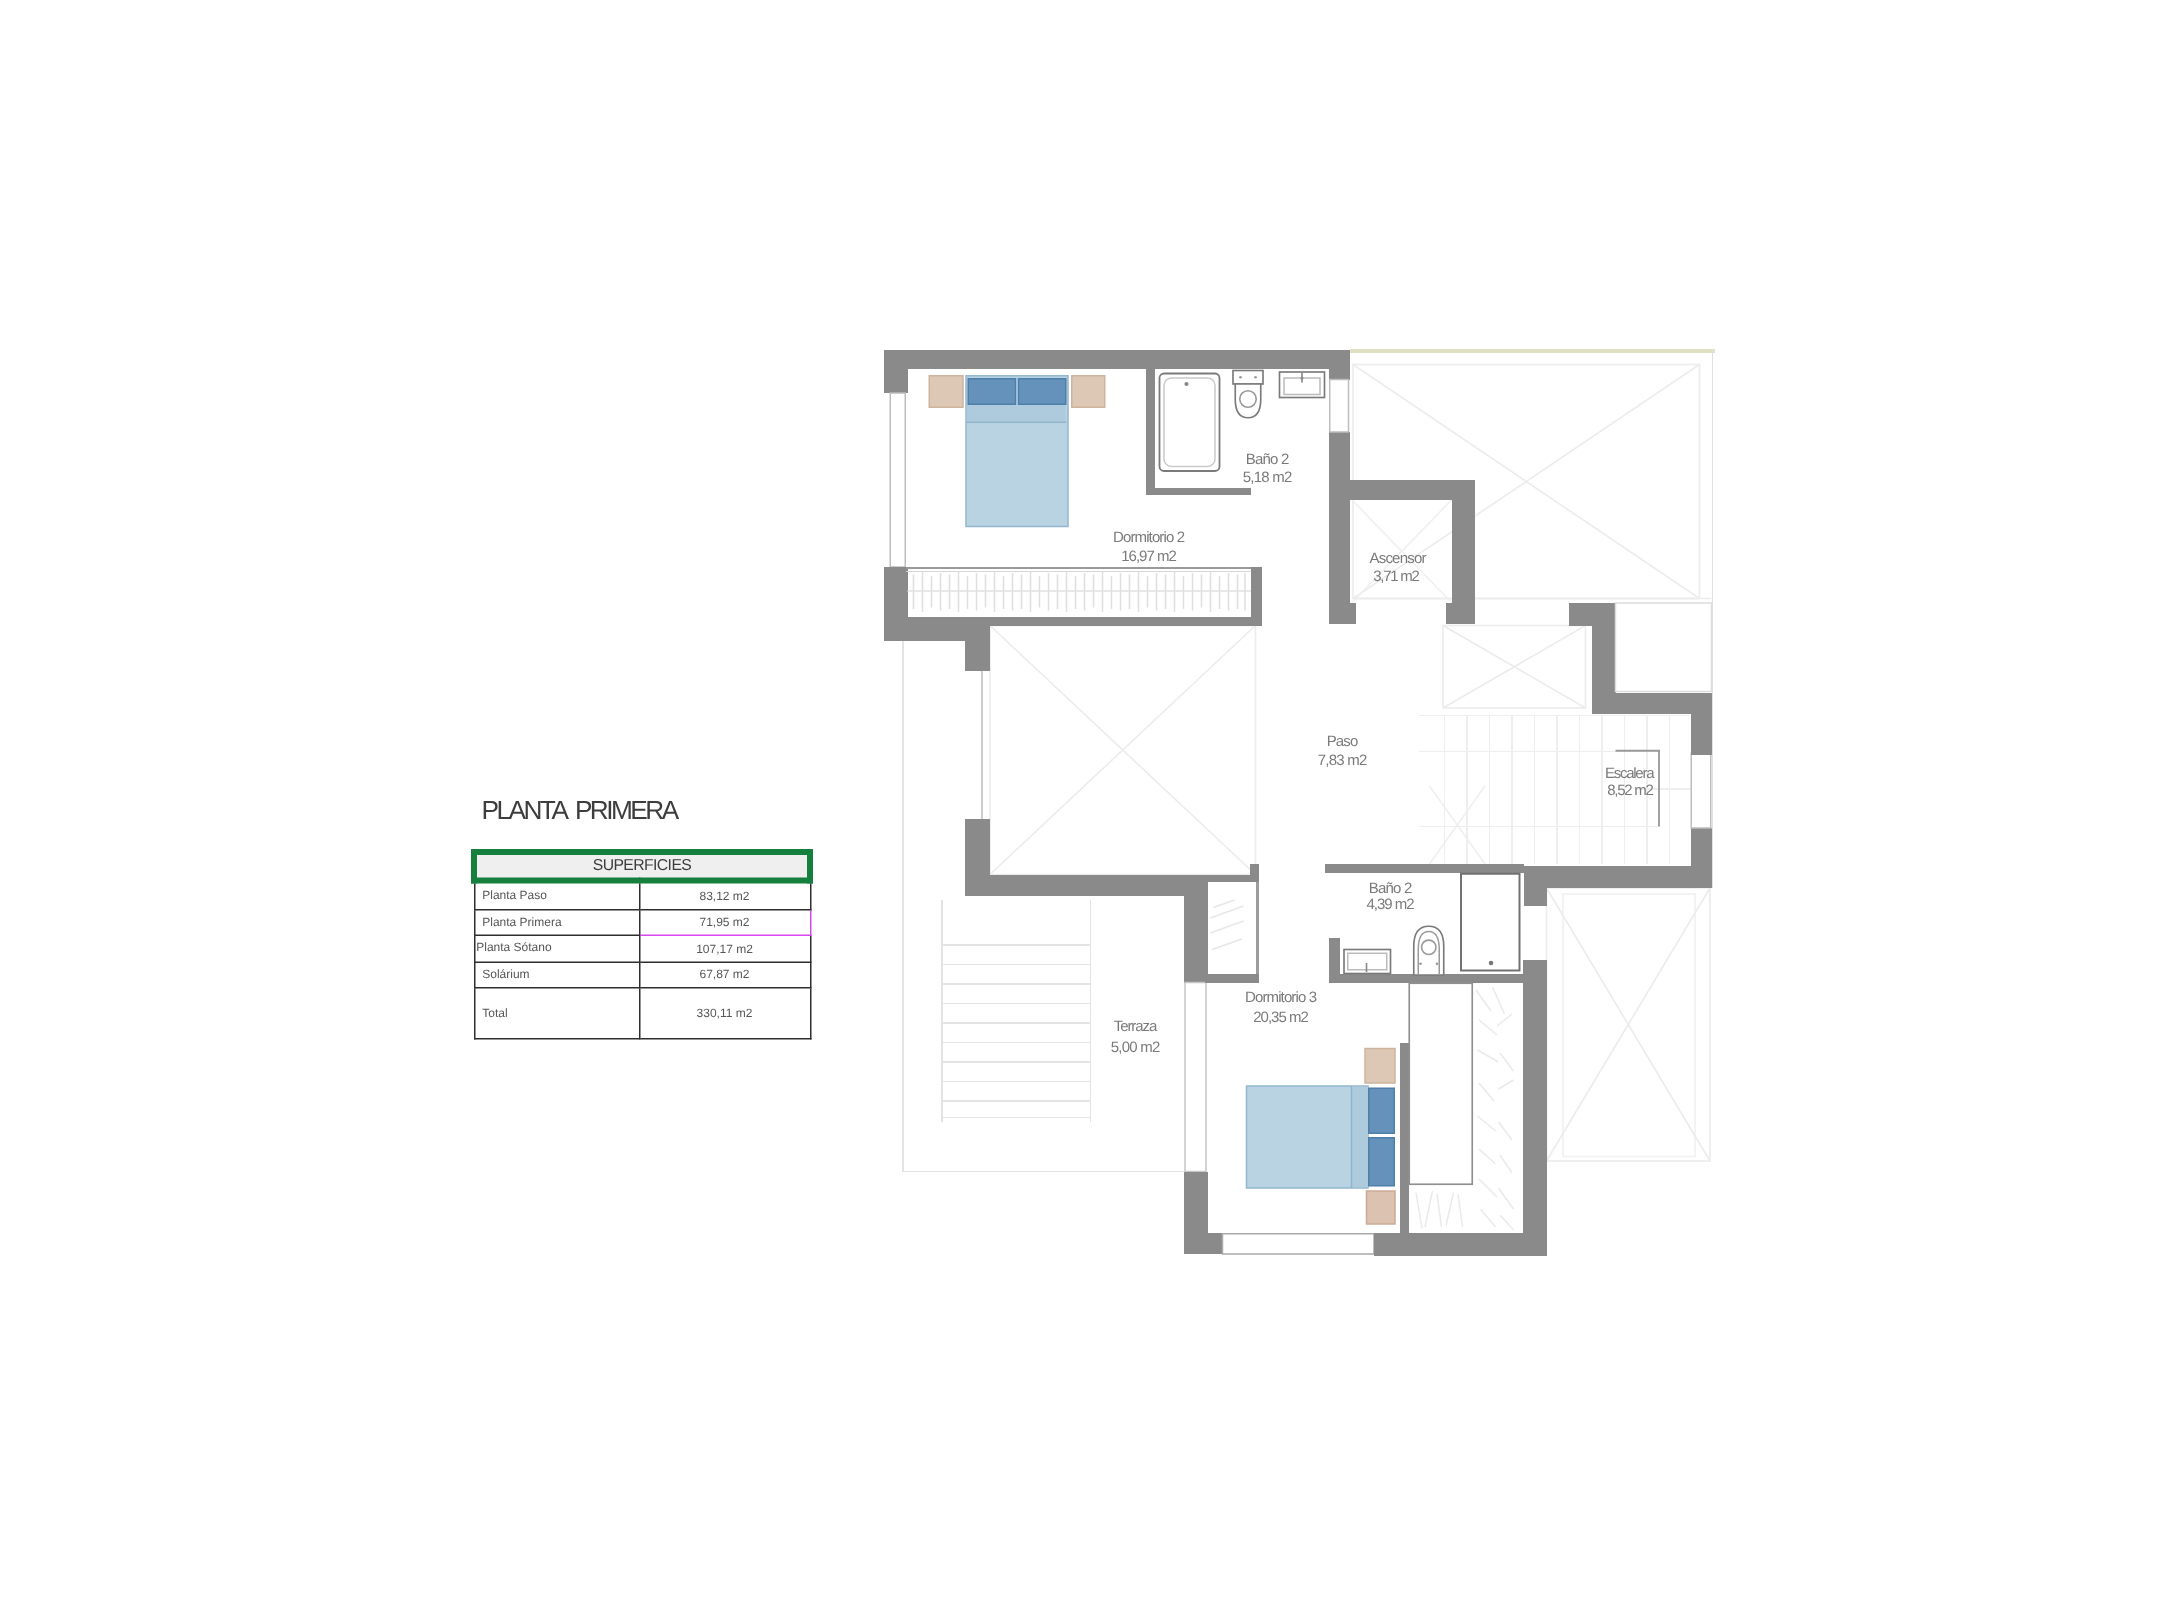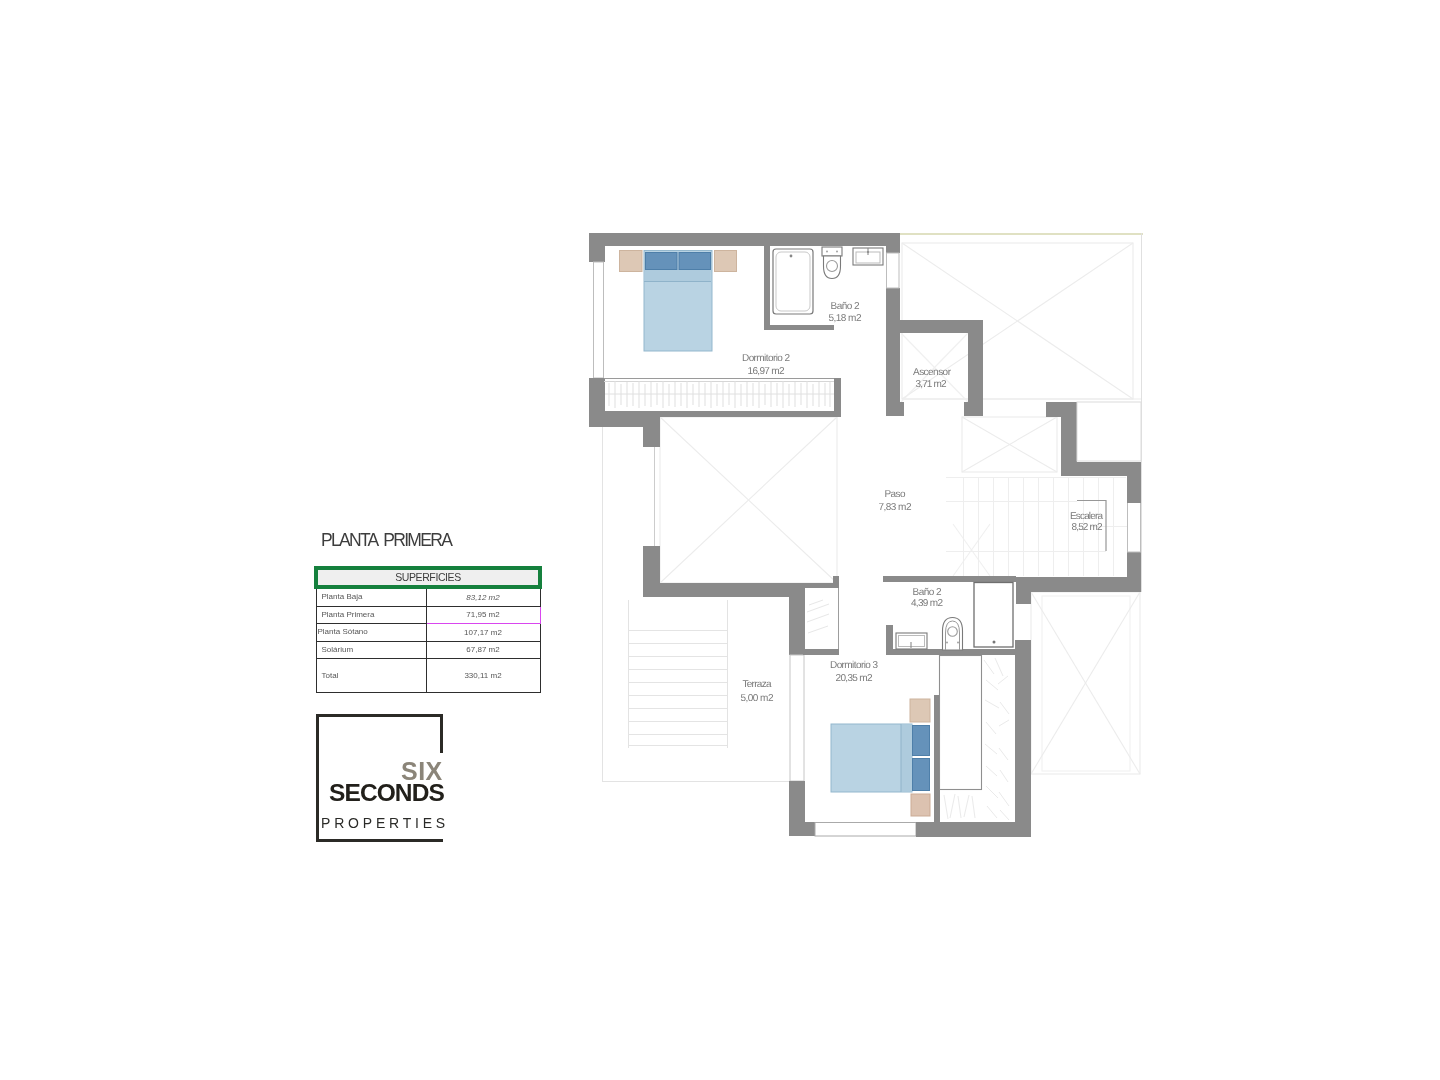--- a/index.html
+++ b/index.html
@@ -14,22 +14,22 @@
 
   <div class="abs" style="left:321px;top:530px;font-size:17.5px;letter-spacing:-1.7px;word-spacing:3.5px;color:#3d3d3d;">PLANTA PRIMERA</div>
 
   <div class="abs" style="left:314px;top:566px;">
     <table style="width:228px;border:1.5px solid #2e2e2e;font-family:'Liberation Sans',sans-serif;">
       <tbody>
           <tr>
             <td colspan="2" style="border:4px solid #15803d;background:#efefef;height:15px;line-height:15px;padding:0;text-align:center;font-size:10.5px;color:#3c3c3c;letter-spacing:-0.4px;">SUPERFICIES</td>
           </tr>
       <tr>
-            <td style="border:1px solid #2e2e2e;width:104px;height:16.5px;line-height:16px;padding:0 0 0 5px;font-size:8px;color:#565656;">Planta Baja</td>
-            <td style="border:1px solid #2e2e2e;text-align:center;padding:0;font-size:8px;color:#565656;font-style:italic;">83,12 m2</td>
+            <td style="border:1px solid #2e2e2e;width:104px;height:16.5px;line-height:16px;padding:0 0 0 5px;font-size:8px;color:#565656;">Planta Paso</td>
+            <td style="border:1px solid #2e2e2e;text-align:center;padding:0;font-size:8px;color:#565656;">83,12 m2</td>
           </tr>
       <tr>
             <td style="border:1px solid #2e2e2e;height:16.5px;line-height:16px;padding:0 0 0 5px;font-size:8px;color:#565656;">Planta Primera</td>
             <td style="border:1px solid #d946ef;text-align:center;padding:0;font-size:8px;color:#565656;">71,95 m2</td>
           </tr>
       <tr>
             <td style="border:1px solid #2e2e2e;height:16.5px;line-height:16px;padding:0 0 0 1px;font-size:8px;color:#565656;">Planta Sótano</td>
             <td style="border:1px solid #2e2e2e;text-align:center;padding:0;font-size:8px;color:#565656;">107,17 m2</td>
           </tr>
       <tr>
@@ -37,36 +37,20 @@
             <td style="border:1px solid #2e2e2e;text-align:center;padding:0;font-size:8px;color:#565656;">67,87 m2</td>
           </tr>
       <tr>
             <td style="border:1px solid #2e2e2e;height:16.5px;line-height:16px;padding:0 0 0 5px;font-size:8px;color:#565656;">Total</td>
             <td style="border:1px solid #2e2e2e;text-align:center;padding:12px;font-size:8px;color:#565656;">330,11 m2</td>
           </tr>
     </tbody>
       </table>
   </div>
 
-  <div class="abs" style="left:316px;top:714px;width:128px;height:128px;">
-
-    <div class="abs" style="left:0;top:0;width:127px;height:3px;background:#2b2a26;"></div>
-
-    <div class="abs" style="left:0;top:0;width:3px;height:128px;background:#2b2a26;"></div>
-
-    <div class="abs" style="left:124px;top:0;width:3px;height:39px;background:#2b2a26;"></div>
-
-    <div class="abs" style="left:0;top:125px;width:127px;height:3px;background:#2b2a26;"></div>
-
-    <div class="abs" style="left:85px;top:43px;font-size:25px;font-weight:bold;color:#8b8579;letter-spacing:0.5px;">SIX</div>
-
-    <div class="abs" style="left:13px;top:64.5px;font-size:24.5px;font-weight:bold;color:#22201b;letter-spacing:-0.9px;">SECONDS</div>
-
-    <div class="abs" style="left:5px;top:100.5px;font-size:14px;color:#2b2b28;letter-spacing:3.8px;">PROPERTIES</div>
-  </div>
 
   <svg class="abs" style="left:0;top:0;" width="1440" height="1080" viewBox="0 0 1440 1080">
     <g id="plan" shape-rendering="crispEdges">
 
     <g stroke="#ececec" fill="none" stroke-width="1.1" shape-rendering="auto">
       <rect x="902" y="243" width="231" height="156"></rect>
       <line x1="902" y1="243" x2="1133" y2="399"></line>
       <line x1="1133" y1="243" x2="902" y2="399"></line>
       <line x1="902" y1="399" x2="1141" y2="399"></line>
     </g>

